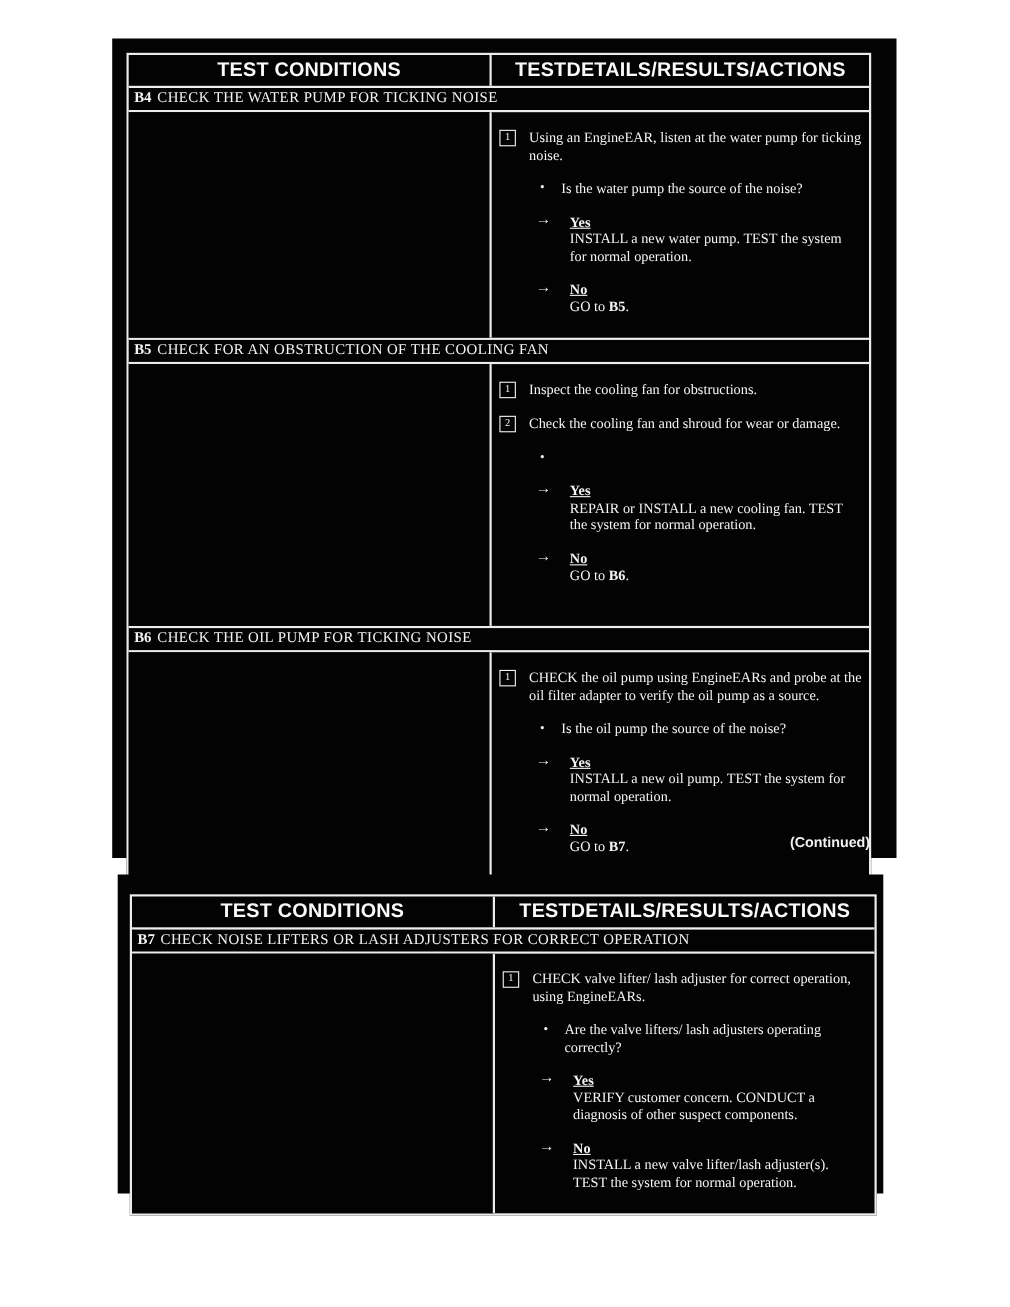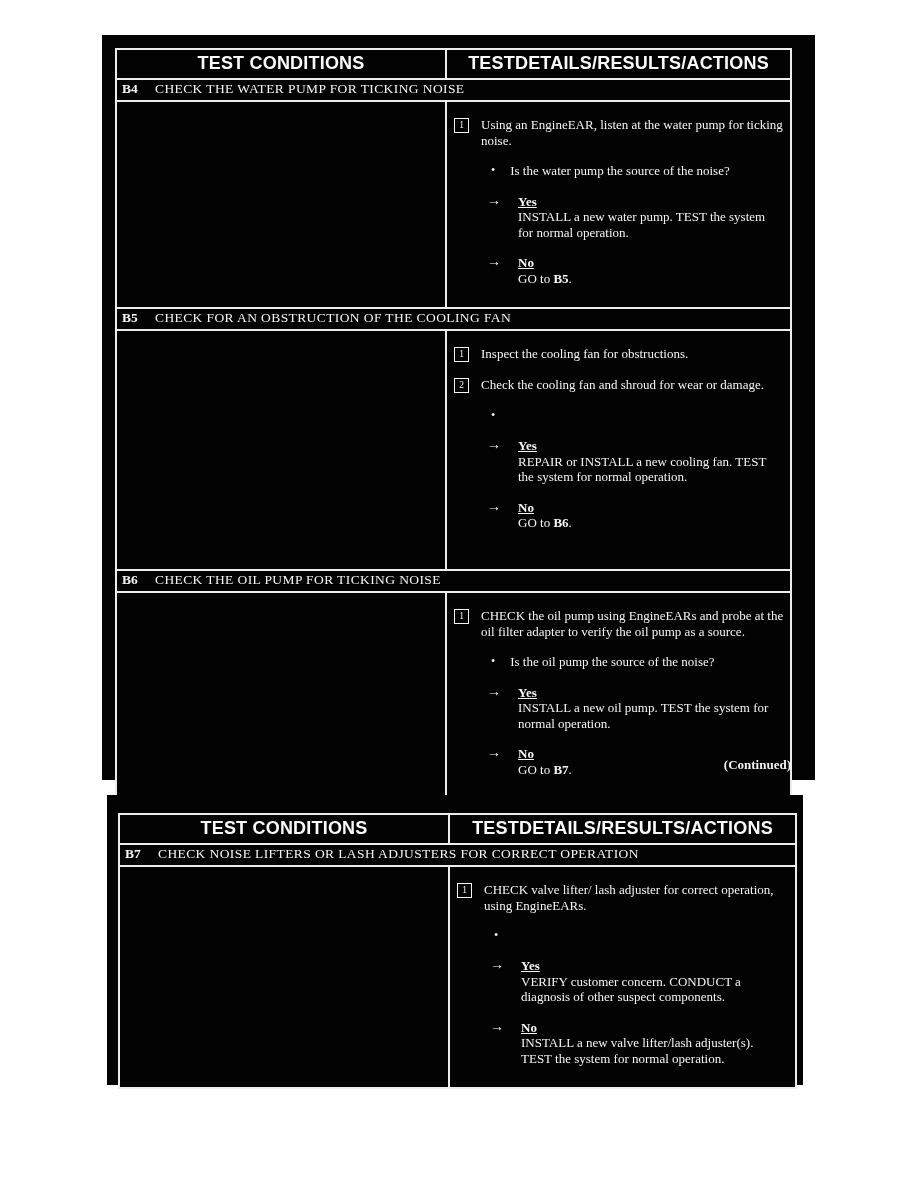--- a/index.html
+++ b/index.html
@@ -21,21 +21,21 @@
   .thead{display:flex;border-bottom:2px solid #ececec;}
   .th{
     font-family:"Liberation Sans",sans-serif;font-weight:bold;
     font-size:18px;color:#fafafa;text-align:center;
     padding:3px 0 4px 0;letter-spacing:0.2px;white-space:nowrap;
   }
   .th-left{width:330px;border-right:2px solid #ececec;}
   .th-right{flex:1;}
 
   .section-bar{
-    display:flex;gap:12px;align-items:flex-end;
+    display:flex;gap:0;align-items:flex-end;
     padding:1px 4px 3px 4px;border-bottom:2px solid #ececec;
     color:#f5f5f5;font-size:13.5px;white-space:nowrap;
     box-shadow:0 -3px 0 -2px rgba(255,255,255,0.18);
   }
   .sec-id{font-weight:bold;min-width:22px;padding-left:1px;}
   .sec-title{letter-spacing:0.4px;}
 
   .content-row{display:flex;border-bottom:2px solid #ececec;}
   .content-row.last{border-bottom:none;}
   .cell-left{width:330px;border-right:2px solid #ececec;background:#030303;}
@@ -55,21 +55,21 @@
   .question{display:flex;gap:15px;padding-left:37px;}
   .bullet{font-size:12px;line-height:15px;}
   .q-text{max-width:282px;}
   .result{display:flex;gap:17px;padding-left:33px;}
   .arrow{font-size:14px;line-height:14px;}
   .result-label{font-weight:bold;text-decoration:underline;}
   .result-text{max-width:260px;}
 
   .continued{
     position:absolute;right:24px;bottom:7px;
-    color:#f2f2f2;font-family:Liberation Serif, serif;
+    color:#f2f2f2;font-family:Liberation Sans, sans-serif;
     font-weight:bold;font-size:13px;
   }
 </style>
 </head>
 <body>
 
 <div>
 
   <section class="panel panel-top">
     <div class="dtable">
@@ -189,20 +189,21 @@
         </div>
         <div class="content-row last" style="min-height: 214px;">
           <div class="cell-left"></div>
           <div class="cell-right">
             <div class="item step">
               <span class="stepbox">1</span>
               <div class="step-text">CHECK valve lifter/ lash adjuster for correct operation, using EngineEARs.</div>
             </div>
             <div class="item question">
               <span class="bullet">•</span>
+              <div class="q-text">Are the valve lifters/ lash adjusters operating correctly?</div>
             </div>
             <div class="item result">
               <span class="arrow">→</span>
               <div class="result-body">
                 <div class="result-label">Yes</div>
                 <div class="result-text">VERIFY customer concern. CONDUCT a diagnosis of other suspect components.</div>
               </div>
             </div>
             <div class="item result">
               <span class="arrow">→</span>

